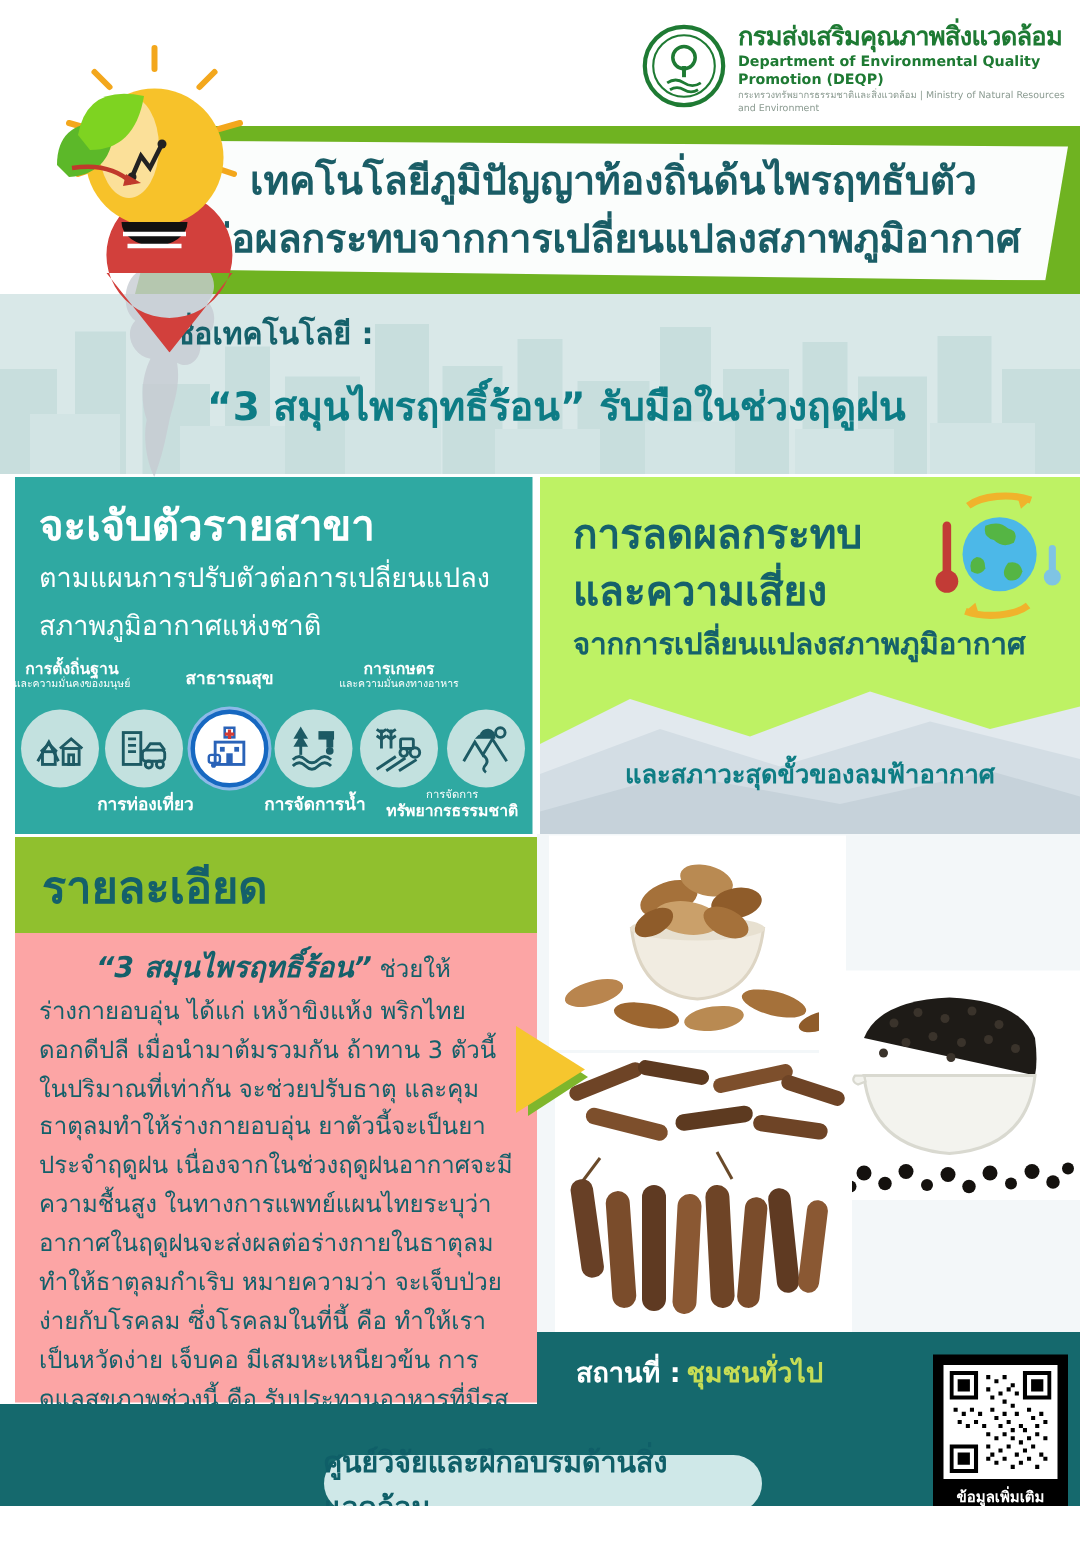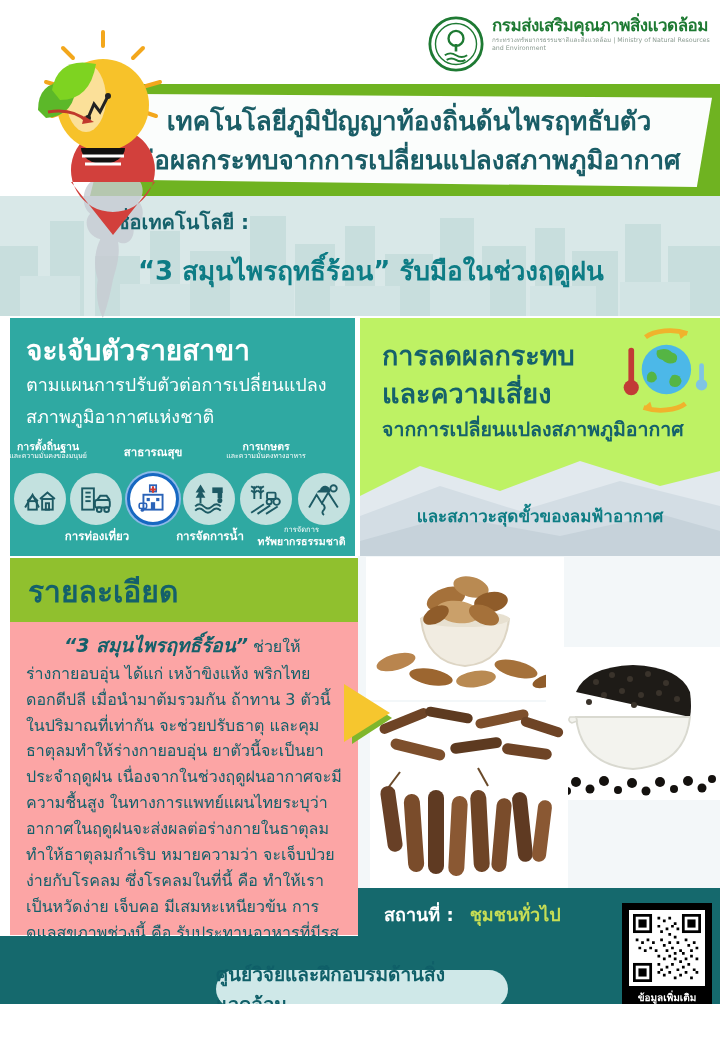--- a/index.html
+++ b/index.html
@@ -74,21 +74,21 @@
   
   .photos-bg{left:358px;top:556px;width:362px;height:332px;background:#f3f7f9;}
   .photo{position:absolute;background:#ffffff;overflow:hidden;}
   .photo-ginger{left:366px;top:557px;width:198px;height:143px;}
   .photo-pepper{left:546px;top:647px;width:174px;height:153px;}
   .photo-longpepper{left:370px;top:702px;width:198px;height:186px;}
 
   
   .loc-band{left:358px;top:888px;width:362px;height:50px;background:#15696d;}
   .footer{left:0;top:936px;width:720px;height:76px;background:#15696d;}
-  .loc-line{position:absolute;left:26px;top:12px;display:flex;gap:16px;align-items:center;}
+  .loc-line{position:absolute;left:26px;top:12px;display:flex;gap:4px;align-items:center;}
   .loc-label{font-size:18px;font-weight:bold;color:#ffffff;}
   .loc-value{font-size:18px;font-weight:bold;color:#c6dd55;}
   .pill{left:216px;top:970px;width:292px;height:38px;background:#cfe8e8;border-radius:19px;
         display:flex;align-items:center;justify-content:flex-end;z-index:6;}
   .pill-text{font-size:19px;font-weight:bold;color:#0f5f68;}
   .qr-block{left:622px;top:903px;width:90px;height:109px;background:#000000;z-index:7;padding:7px;}
   .qr-white{width:76px;height:76px;background:#ffffff;padding:4px;}
   .qr-label{width:100%;text-align:center;color:#ffffff;font-size:10px;font-weight:bold;margin-top:4px;}
 </style>
 </head>
@@ -142,20 +142,21 @@
         <circle cx="30" cy="30" r="28" fill="#ffffff" stroke="#1e7a33" stroke-width="3"></circle>
         <circle cx="30" cy="30" r="22" fill="none" stroke="#1e7a33" stroke-width="1.5"></circle>
         <circle cx="30" cy="24" r="8" fill="none" stroke="#1e7a33" stroke-width="2.5"></circle>
         <rect x="28.6" y="30" width="2.8" height="8" fill="#1e7a33"></rect>
         <path d="M18,42 q6,-4 12,0 t12,0" fill="none" stroke="#1e7a33" stroke-width="2"></path>
         <path d="M20,47 q5,-3 10,0 t10,0" fill="none" stroke="#1e7a33" stroke-width="2"></path>
       </svg>
     </div>
     <div class="org-text">
       <div class="org-th">กรมส่งเสริมคุณภาพสิ่งแวดล้อม</div>
+      <div class="org-en">Department of Environmental Quality Promotion (DEQP)</div>
       <div class="org-sub">กระทรวงทรัพยากรธรรมชาติและสิ่งแวดล้อม | Ministry of Natural Resources and Environment</div>
     </div>
   </div>
 
   <div class="abs banner">
     <div class="banner-inner">
       <div class="banner-line">เทคโนโลยีภูมิปัญญาท้องถิ่นด้นไพรฤทธับตัว</div>
       <div class="banner-line">ต่อผลกระทบจากการเปลี่ยนแปลงสภาพภูมิอากาศ</div>
     </div>
   </div>

